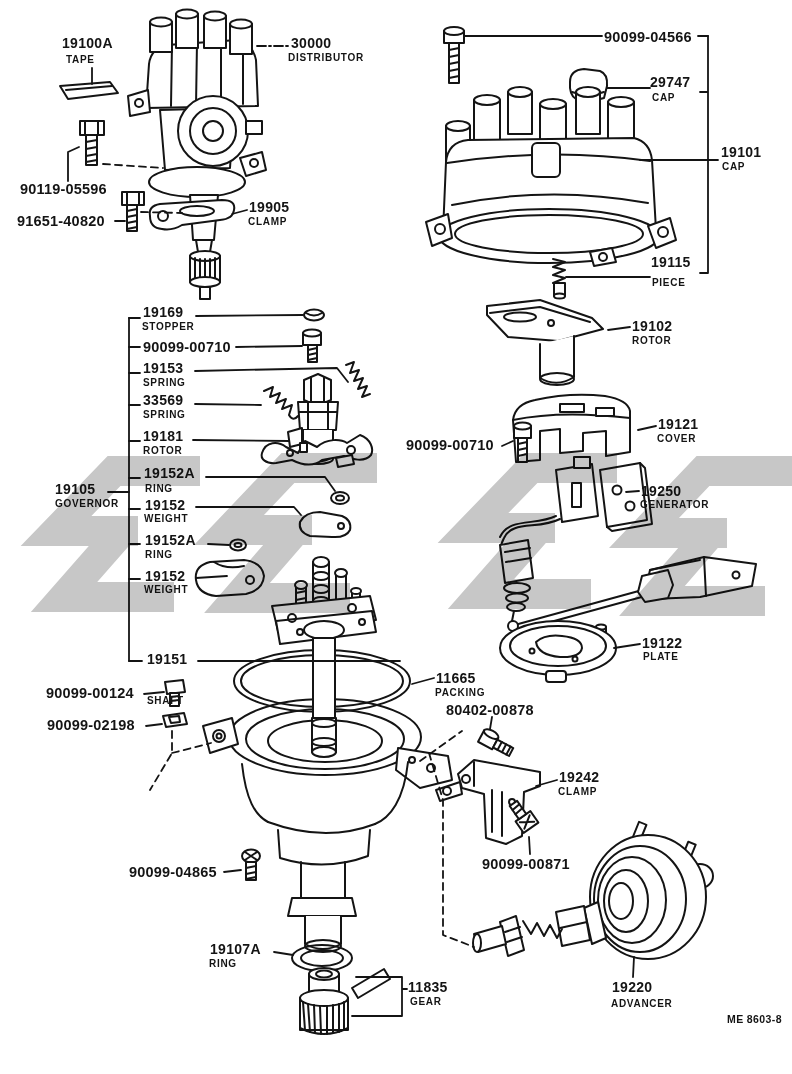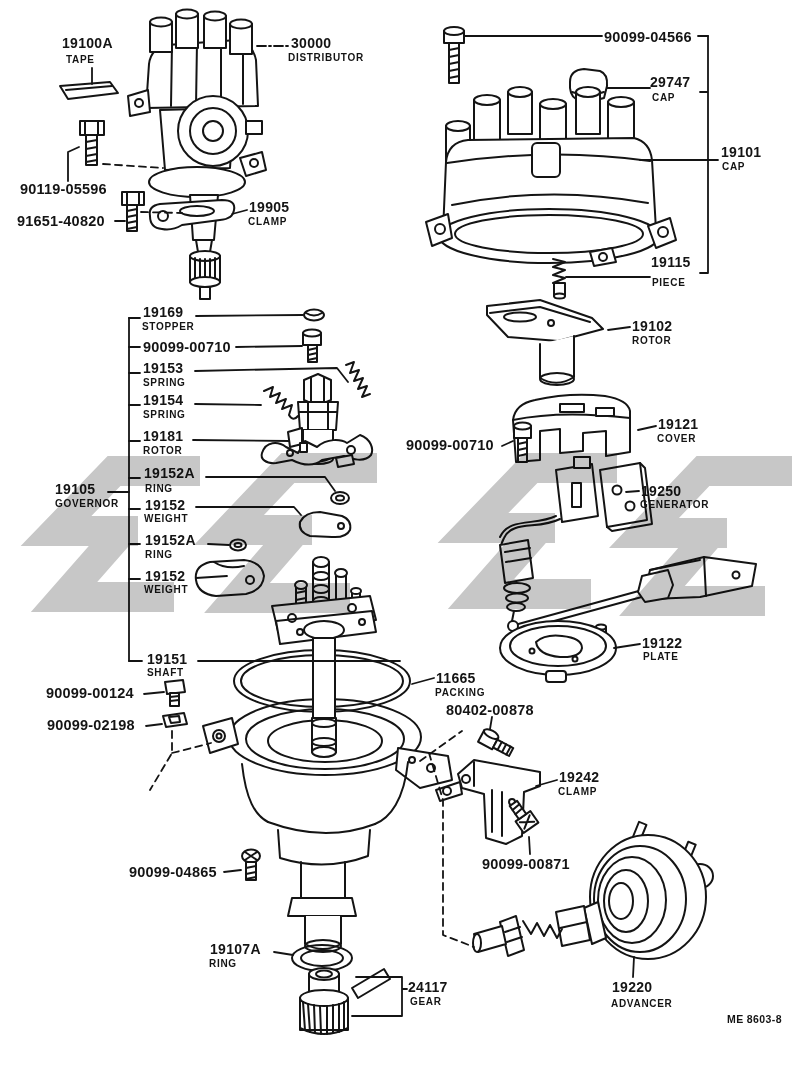--- a/index.html
+++ b/index.html
@@ -447,21 +447,21 @@
   <span class="t sub" style="left:652px;top:278px">PIECE</span>
 
   <span class="t num" style="left:143px;top:305px">19169</span>
   <span class="t sub" style="left:142px;top:322px">STOPPER</span>
 
   <span class="t num small" style="left:143px;top:340px">90099-00710</span>
 
   <span class="t num" style="left:143px;top:361px">19153</span>
   <span class="t sub" style="left:143px;top:378px">SPRING</span>
 
-  <span class="t num" style="left:143px;top:393px">19154</span>
+  <span class="t num" style="left:143px;top:393px">33569</span>
   <span class="t sub" style="left:143px;top:410px">SPRING</span>
 
   <span class="t num" style="left:143px;top:429px">19181</span>
   <span class="t sub" style="left:143px;top:446px">ROTOR</span>
 
   <span class="t num" style="left:144px;top:466px">19152A</span>
   <span class="t sub" style="left:145px;top:484px">RING</span>
 
   <span class="t num" style="left:55px;top:482px">19105</span>
   <span class="t sub" style="left:55px;top:499px">GOVERNOR</span>
@@ -469,21 +469,21 @@
   <span class="t num" style="left:145px;top:498px">19152</span>
   <span class="t sub" style="left:144px;top:514px">WEIGHT</span>
 
   <span class="t num" style="left:145px;top:533px">19152A</span>
   <span class="t sub" style="left:145px;top:550px">RING</span>
 
   <span class="t num" style="left:145px;top:569px">19152</span>
   <span class="t sub" style="left:144px;top:585px">WEIGHT</span>
 
   <span class="t num" style="left:147px;top:652px">19151</span>
-  <span class="t sub" style="left:147px;top:668px">SHAFT</span>
+  <span class="t sub" style="left:147px;top:696px">SHAFT</span>
 
   <span class="t num small" style="left:46px;top:686px">90099-00124</span>
   <span class="t num small" style="left:47px;top:718px">90099-02198</span>
 
   <span class="t num" style="left:632px;top:319px">19102</span>
   <span class="t sub" style="left:632px;top:336px">ROTOR</span>
 
   <span class="t num" style="left:658px;top:417px">19121</span>
   <span class="t sub" style="left:657px;top:434px">COVER</span>
 
@@ -502,21 +502,21 @@
 
   <span class="t num" style="left:559px;top:770px">19242</span>
   <span class="t sub" style="left:558px;top:787px">CLAMP</span>
 
   <span class="t num small" style="left:482px;top:857px">90099-00871</span>
   <span class="t num small" style="left:129px;top:865px">90099-04865</span>
 
   <span class="t num" style="left:210px;top:942px">19107A</span>
   <span class="t sub" style="left:209px;top:959px">RING</span>
 
-  <span class="t num" style="left:408px;top:980px">24117</span>
+  <span class="t num" style="left:408px;top:980px">11835</span>
   <span class="t sub" style="left:410px;top:997px">GEAR</span>
 
   <span class="t num" style="left:612px;top:980px">19220</span>
   <span class="t sub" style="left:611px;top:999px">ADVANCER</span>
 
   <span class="t footer-code" style="left:727px;top:1014px">ME 8603-8</span>
 
   <svg id="watermark" width="792" height="1074" viewBox="0 0 792 1074" fill="none" stroke="#c7c7c7" stroke-width="30" stroke-linejoin="miter" stroke-linecap="butt">
     <g transform="translate(40,455)">
       <path d="M160,16 L74,16 L16,76 L98,76 M82,76 L24,142 L134,142"></path>

